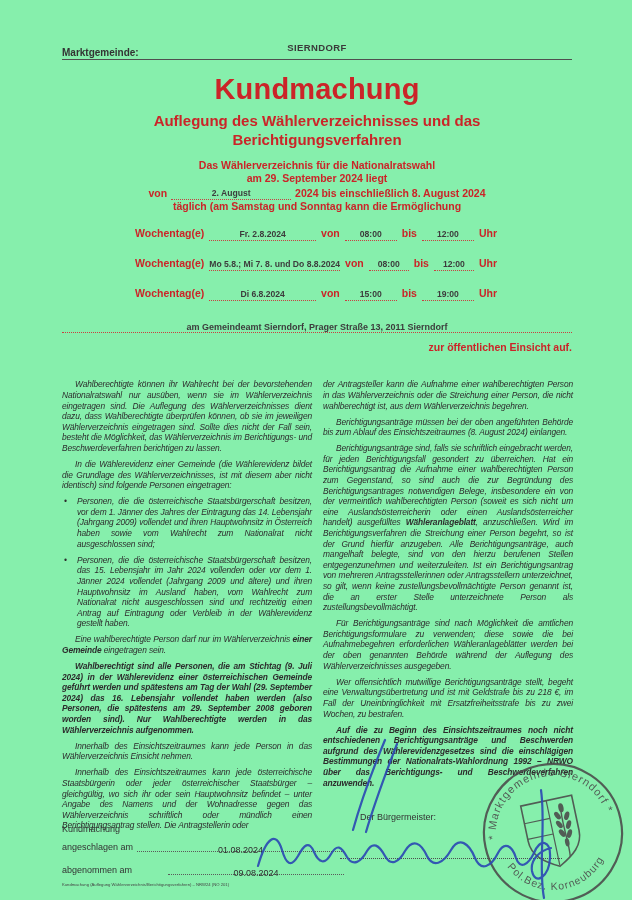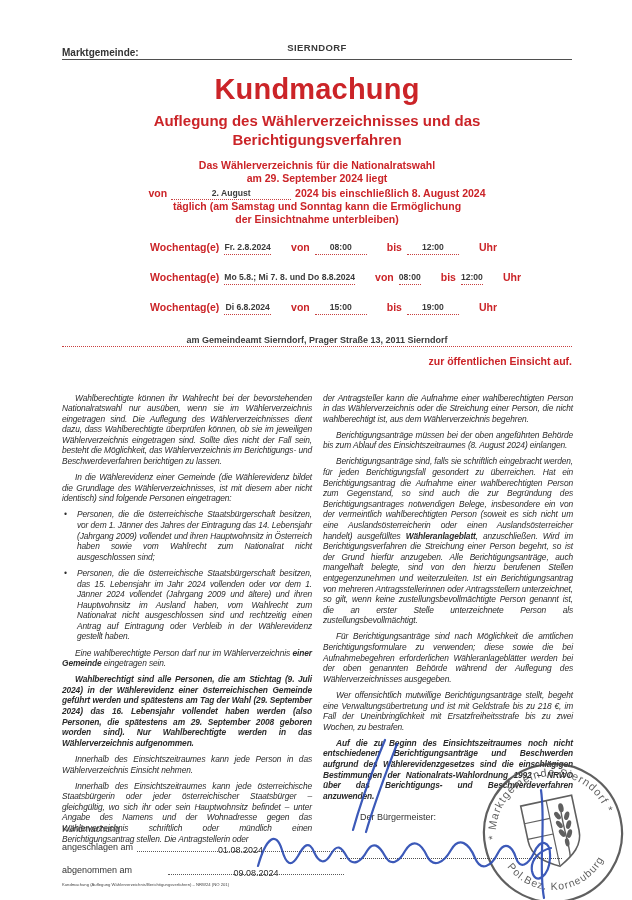--- a/index.html
+++ b/index.html
@@ -1,17 +1,17 @@
 <!DOCTYPE html>
 <html lang="de"><head>
 <meta charset="utf-8">
 <style>
   html,body{margin:0;padding:0;background:#e8e8e6;}
   :root{--red:#cb2428;--ink:#2e2e2e;--dotred:#c84040;--gray:#4a4a4a;}
-  .page{position:relative;width:632px;height:900px;margin:0 auto;background:#ffffff;
+  .page{position:relative;width:632px;height:900px;margin:0 auto;background:#86efac;
         overflow:hidden;font-family:"Liberation Sans",sans-serif;color:var(--ink);
         box-sizing:border-box;padding:42px 60px 0 62px;}
   
   .doc-header{position:relative;border-bottom:1.4px solid #4f4f4f;padding-bottom:4px;height:13px;}
   .doc-header .lbl{font-size:10px;font-weight:bold;color:#333;}
   .doc-header .val{position:absolute;left:0;right:0;text-align:center;top:0;
                    font-size:9.5px;font-weight:bold;color:#3a3a3a;letter-spacing:.4px;}
   
   .title{margin-top:13px;text-align:center;color:var(--red);font-size:29px;font-weight:bold;letter-spacing:.2px;}
   .uberdie{margin-top:3px;text-align:center;color:var(--red);font-size:10.5px;font-weight:bold;}
@@ -22,21 +22,21 @@
   .vonline .leader{width:120px;}
   
   .leader{display:inline-block;border-bottom:1.6px dotted var(--dotred);text-align:center;position:relative;}
   .leader .fill{color:#3c3c3c;font-weight:600;font-size:8.6px;position:relative;top:1.5px;white-space:nowrap;}
   
   .srow{display:flex;align-items:flex-end;gap:5px;margin:0 75px 13px 73px;
         color:var(--red);font-size:10.5px;font-weight:bold;line-height:15px;margin-top:0;}
   .sched{margin-top:11px;}
   .srow .day{flex:1;}
   .srow .time{width:52px;}
-  .rl{color:var(--red);font-weight:bold;white-space:nowrap;margin-left:15px;}
+  .rl{color:var(--red);font-weight:bold;white-space:nowrap;}
   
   .addr{display:block;width:100%;margin-top:1px;}
   .addr .fill{font-size:9px;}
   .einsicht{margin-top:8px;text-align:right;color:var(--red);font-size:10.5px;font-weight:bold;}
   
   .cols{display:flex;gap:11px;margin-top:26px;font-style:italic;}
   .col{width:250px;flex:none;font-size:8.4px;line-height:10.6px;text-align:justify;
        letter-spacing:-.12px;color:#2c2c2c;hyphens:auto;-webkit-hyphens:auto;}
   .para{margin:0 0 5.5px 0;}
   .para.ind{text-indent:13px;}
@@ -71,21 +71,20 @@
 
   <div class="notice">
     <div>Das Wählerverzeichnis für die Nationalratswahl</div>
     <div>am 29. September 2024 liegt</div>
     <div class="vonline">
       <span>von</span>
       <span class="leader"><span class="fill">2. August</span></span>
       <span>2024 bis einschließlich 8. August 2024</span>
     </div>
     <div>täglich (am Samstag und Sonntag kann die Ermöglichung</div>
-    <div>der Einsichtnahme unterbleiben)</div>
   </div>
 
   <div class="sched">
       <div class="srow">
         <span class="rl">Wochentag(e)</span>
         <span class="leader day"><span class="fill">Fr. 2.8.2024</span></span>
         <span class="rl">von</span>
         <span class="leader time"><span class="fill">08:00</span></span>
         <span class="rl">bis</span>
         <span class="leader time"><span class="fill">12:00</span></span>

